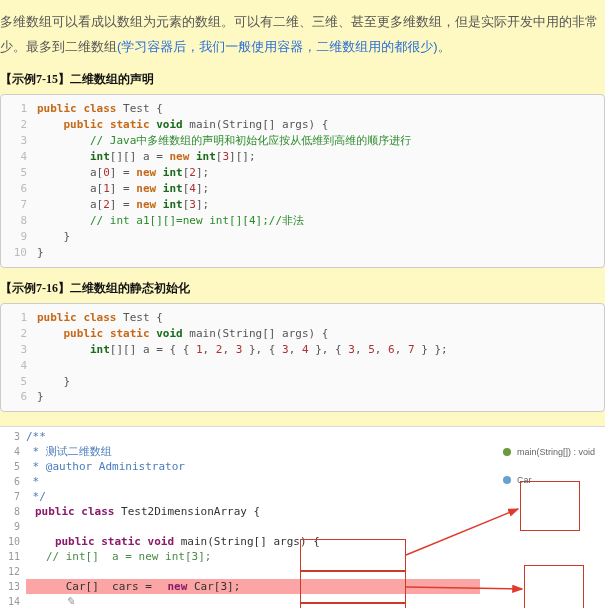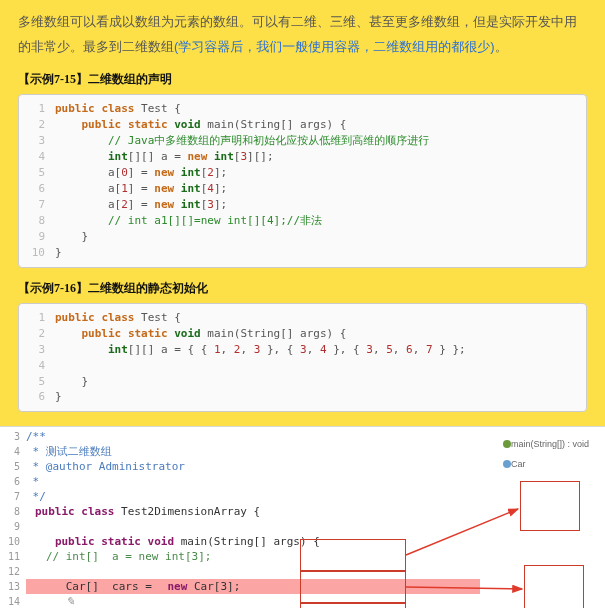--- a/index.html
+++ b/index.html
@@ -1,17 +1,17 @@
 <!DOCTYPE html>
 <html><head>
 <meta charset="utf-8">
 <style>
   html,body{margin:0;padding:0;font-family:"Microsoft YaHei",Arial,sans-serif;font-size:12px;color:#333;background:#fff;}
   .page{width:605px;box-sizing:border-box;}
-  .doc{padding:10px 18px 14px;background:#fde047;}
+  .doc{padding:10px 0 14px;background:#fef9c3;}
   .intro{font-size:13px;line-height:1.9;color:#555;}
   .intro .blue{color:#2a6fd6;}
   .heading{font-weight:bold;font-size:12px;margin:12px 0 6px;color:#111;font-family:Liberation Serif, serif;}
   .codebox{border:1px solid #ccc;border-radius:4px;background:#fafafa;padding:6px 8px 6px 4px;font-family:Consolas,Menlo,monospace;font-size:11px;line-height:1.45;color:#555;position:relative;}
   .codeline{display:flex;}
   .ln{width:22px;flex:0 0 22px;text-align:right;color:#bbb;padding-right:10px;user-select:none;}
   .co{white-space:pre;}
   .kw{color:#c56a1a;font-weight:bold;}
   .kw2{color:#1a6b1a;font-weight:bold;}
   .cm{color:#2a8a2a;}
@@ -22,21 +22,21 @@
   .gutter{position:absolute;left:0;top:0;width:24px;text-align:right;color:#9a9a9a;background:#fff;font-size:10px;padding-top:2px;}
   .gutter div{height:15px;padding-right:4px;}
   .code{position:absolute;left:26px;top:2px;right:0;}
   .code div{height:15px;white-space:pre;}
   .jdoc{color:#4a7bbd;}
   .jkw{color:#8a1a6a;font-weight:bold;padding-left:9px;}
   .jtype{color:#333;}
   .jcmt{color:#4a8a4a;}
   .hl{background:#fca5a5;}
   .outline{position:absolute;right:2px;top:2px;width:100px;font-size:9px;color:#666;}
-  .outline .row{display:flex;align-items:center;gap:0;margin:10px 0;text-align:center;}
+  .outline .row{display:flex;align-items:center;gap:6px;margin:18px 0;text-align:center;}
   .dot{display:inline-block;width:8px;height:8px;border-radius:50%;background:#6a9a3a;flex:0 0 8px;}
   svg.arrows{position:absolute;left:0;top:0;pointer-events:none;}
   .cell{position:absolute;border:1px solid #cc3a2a;box-sizing:border-box;}
 </style>
 </head>
 <body>
 
 <div class="page">
   <div class="doc">
 

